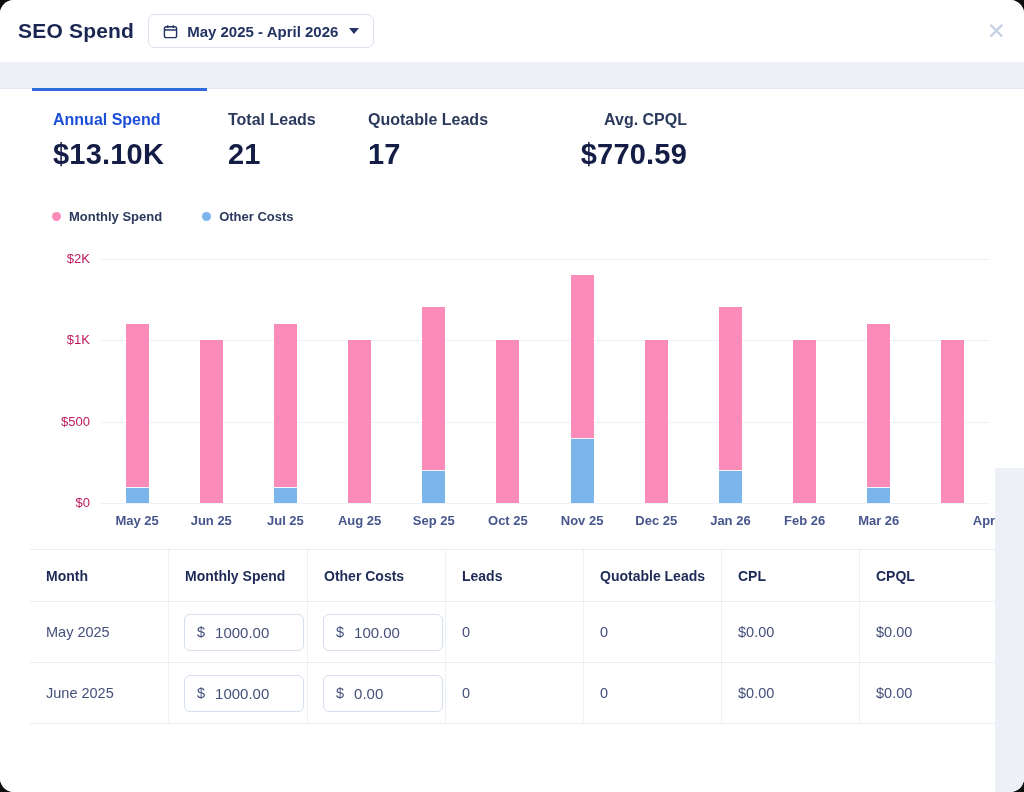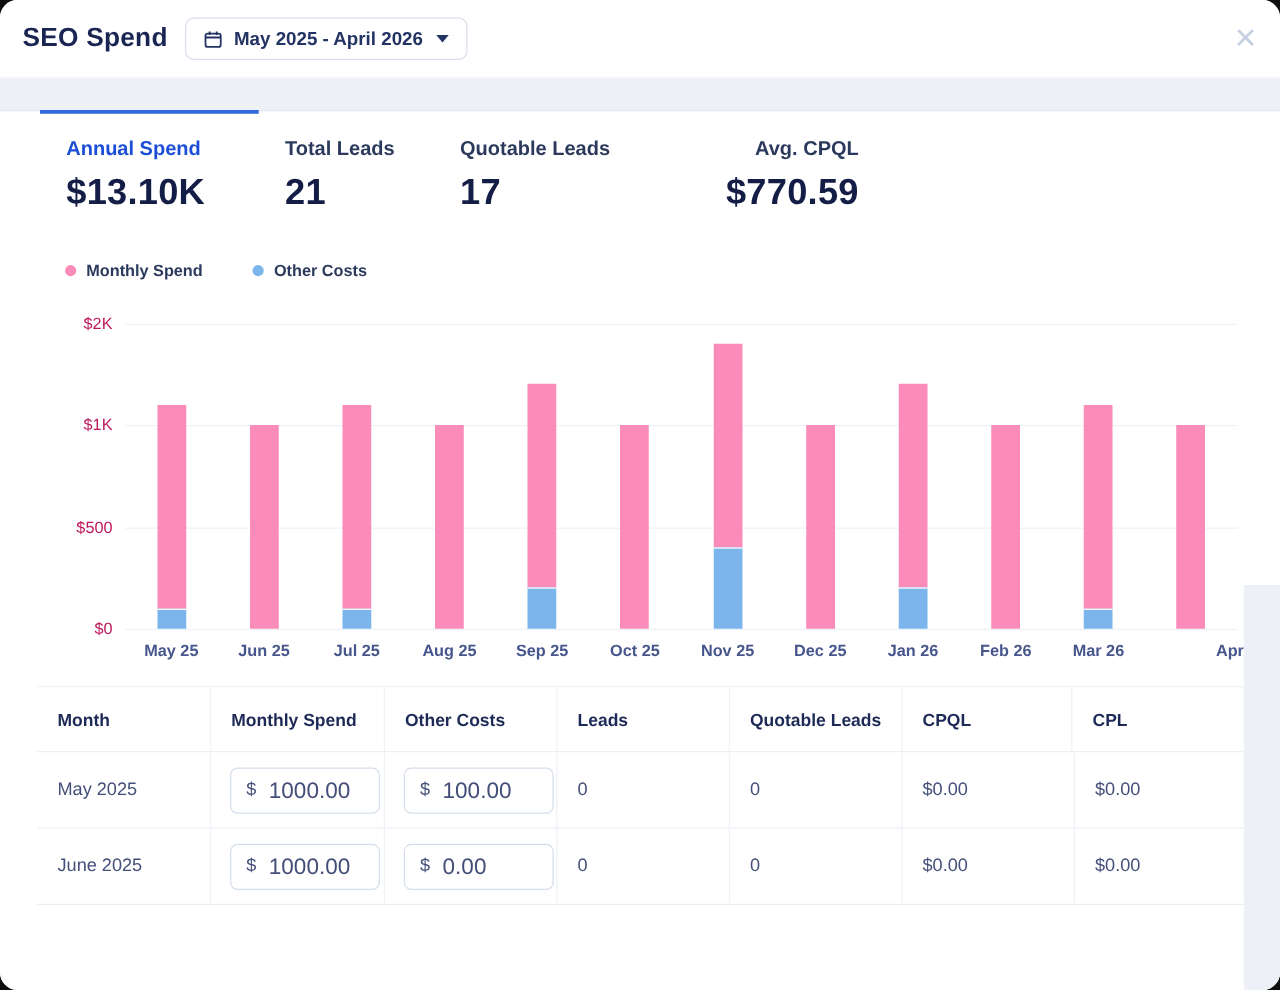--- a/index.html
+++ b/index.html
@@ -56,21 +56,21 @@
   .trow.body{height:61px;}
   .cell{display:flex;align-items:center;padding-left:16px;border-left:1px solid #eef1f6;}
   .cell:first-child{border-left:none;}
   .c0{width:138px;}.c1{width:139px;}.c2{width:138px;}.c3{width:138px;}
   .c4{width:138px;}.c5{width:138px;}.c6{width:136px;}
   .head .cell{font-size:14px;font-weight:800;color:#1d2a57;}
   .body .cell{font-size:14.5px;color:#44507a;}
   .money-input{display:flex;align-items:center;height:37px;width:120px;margin-left:-1px;
                border:1px solid #d5deeb;border-radius:6px;background:#fff;padding:0 12px;gap:10px;}
   .money-input .cur{font-size:14.5px;color:#44507a;}
-  .money-input input{border:none;outline:none;width:80px;font-size:18px;color:#44507a;
+  .money-input input{border:none;outline:none;width:80px;font-size:15px;color:#44507a;
                      background:transparent;padding:0;}
   
   .gutter{position:absolute;right:0;top:468px;width:29px;bottom:0;background:#edf1f7;}
   svg{display:block;}
 </style>
 </head>
 <body>
 
 <div class="screen">
 
@@ -194,22 +194,22 @@
       </div>
 
 
     <div class="table">
       <div class="trow head">
         <div class="cell c0">Month</div>
         <div class="cell c1">Monthly Spend</div>
         <div class="cell c2">Other Costs</div>
         <div class="cell c3">Leads</div>
         <div class="cell c4">Quotable Leads</div>
+        <div class="cell c5">CPL</div>
         <div class="cell c6">CPQL</div>
-        <div class="cell c5">CPL</div>
       </div>
       <div id="table-body">
           <div class="trow body">
             <div class="cell c0">May 2025</div>
             <div class="cell c1">
               <div class="money-input">
                 <span class="cur">$</span>
                 <input type="text" value="1000.00" style="">
               </div>
             </div>

